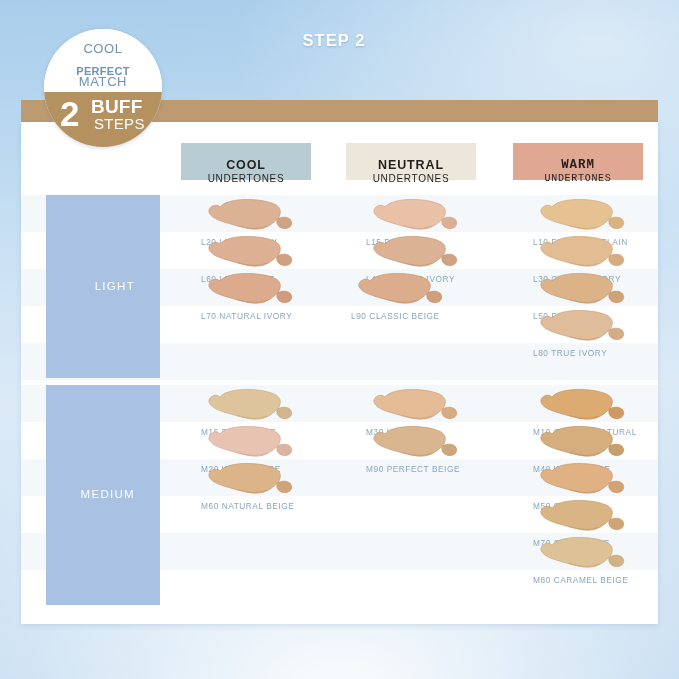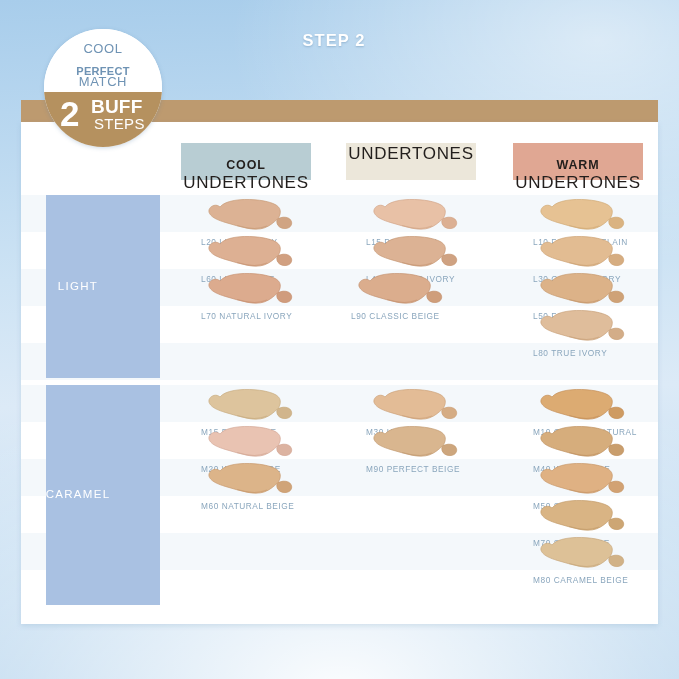--- a/index.html
+++ b/index.html
@@ -136,27 +136,27 @@
     text-align: center;
   }
   .undertone .ut-strong {
     display: block;
     font-size: 12.5px; font-weight: bold; letter-spacing: 0.9px;
     color: #231f1d;
     padding-top: 15px;
   }
   .undertone .ut-sub {
     display: block;
-    font-size: 17px; letter-spacing: 0.7px;
+    font-size: 10px; letter-spacing: 0.7px;
     color: #231f1d;
     padding-top: 1px;
   }
   #ut-cool    { left: 181px; background: #b8cdd3; }
   #ut-neutral { left: 346px; background: #ece7da; }
-  #ut-warm    { left: 513px; background: #e0a793; }
+  #ut-warm    { left: 513px; background: #e0a793; font-family: Liberation Mono, monospace; }
 
   
   .grid-zone {
     position: absolute;
     left: 21px; top: 195px;
     width: 637px; height: 410px;
   }
   .band-row {
     position: absolute;
     left: 0;
@@ -169,21 +169,21 @@
   .cat-block {
     position: absolute;
     left: 25px;
     width: 114px;
     background: #a9c1e2;
   }
   .cat-label {
     position: absolute;
     left: 0;
     width: 114px;
-    text-align: center;
+    text-align: right;
     font-size: 11.5px;
     letter-spacing: 1.3px;
     color: #ffffff;
   }
 
   
   .shade {
     position: absolute;
     width: 150px;
     height: 58px;
@@ -215,20 +215,21 @@
 
   <div class="tan-bar"></div>
 
   <div class="card"></div>
 
   <div class="undertone" id="ut-cool">
     <span class="ut-strong">COOL</span>
     <span class="ut-sub">UNDERTONES</span>
   </div>
   <div class="undertone" id="ut-neutral">
+    <span class="ut-strong">NEUTRAL</span>
     <span class="ut-sub">UNDERTONES</span>
   </div>
   <div class="undertone" id="ut-warm">
     <span class="ut-strong">WARM</span>
     <span class="ut-sub">UNDERTONES</span>
   </div>
 
   <div class="grid-zone" id="grid-zone">
       <div class="band-row odd" style="top: 0px;"></div>
       <div class="band-row even" style="top: 37px;"></div>
@@ -347,21 +348,21 @@
         </div>
         <div class="shade-name">L80 TRUE IVORY</div>
       </div>
       <div class="band-row odd" style="top: 190px;"></div>
       <div class="band-row even" style="top: 227px;"></div>
       <div class="band-row odd" style="top: 264px;"></div>
       <div class="band-row even" style="top: 301px;"></div>
       <div class="band-row odd" style="top: 338px;"></div>
       <div class="band-row even" style="top: 375px;"></div>
       <div class="cat-block" style="top: 190px; height: 220px;"></div>
-      <div class="cat-label" style="top: 293px;">CARAMEL</div>
+      <div class="cat-label" style="top: 293px;">MEDIUM</div>
       <div class="shade" style="left: 180px; top: 193px;">
         <div class="smear-wrap">
           <svg width="94" height="40" viewBox="0 0 94 40">
             <path d="M13 9 C18 2.4, 34 0.6, 48 1.8 C60 2.8, 70 5.6, 72.5 10.4 C74.2 13.8, 73 17.6, 71 20.6 C74 19.2, 78.4 18.4, 81.6 20.2 C85.2 22.2, 85.6 26.4, 83 28.8 C80.4 31.2, 75.6 31, 72.6 29 C70 27.2, 69.2 24, 70.2 21.2 C66.4 24.8, 62.6 28, 57.6 29.8 C52 31.8, 45.6 31.4, 40 30.2 C32.6 28.6, 25.4 26.6, 18.2 24.4 C11.8 22.4, 5.2 20, 2.6 15.6 C0.6 12.2, 3 8.4, 7 7.4 C9.2 6.9, 11.4 7.4, 13 9 Z" fill="#ddc49d"></path>
             <path d="M71 20.6 C74 19.2, 78.4 18.4, 81.6 20.2 C85.2 22.2, 85.6 26.4, 83 28.8 C80.4 31.2, 75.6 31, 72.6 29 C70 27.2, 69.2 24, 70.2 21.2 Z" fill="#c7aa7e" opacity="0.55"></path>
             <path d="M13 9 C18 2.4, 34 0.6, 48 1.8 C60 2.8, 70 5.6, 72.5 10.4 C74.2 13.8, 73 17.6, 71 20.6 C74 19.2, 78.4 18.4, 81.6 20.2 C85.2 22.2, 85.6 26.4, 83 28.8 C80.4 31.2, 75.6 31, 72.6 29 C70 27.2, 69.2 24, 70.2 21.2 C66.4 24.8, 62.6 28, 57.6 29.8 C52 31.8, 45.6 31.4, 40 30.2 C32.6 28.6, 25.4 26.6, 18.2 24.4 C11.8 22.4, 5.2 20, 2.6 15.6 C0.6 12.2, 3 8.4, 7 7.4 C9.2 6.9, 11.4 7.4, 13 9 Z" fill="none" stroke="#c7aa7e" stroke-width="0.9" opacity="0.75"></path>
             <path d="M30 27.5 C40 30.6, 52 31.4, 60 28" fill="none" stroke="#c7aa7e" stroke-width="1.1" opacity="0.6"></path>
           </svg>
         </div>
         <div class="shade-name">M15 BUFF BEIGE</div>

